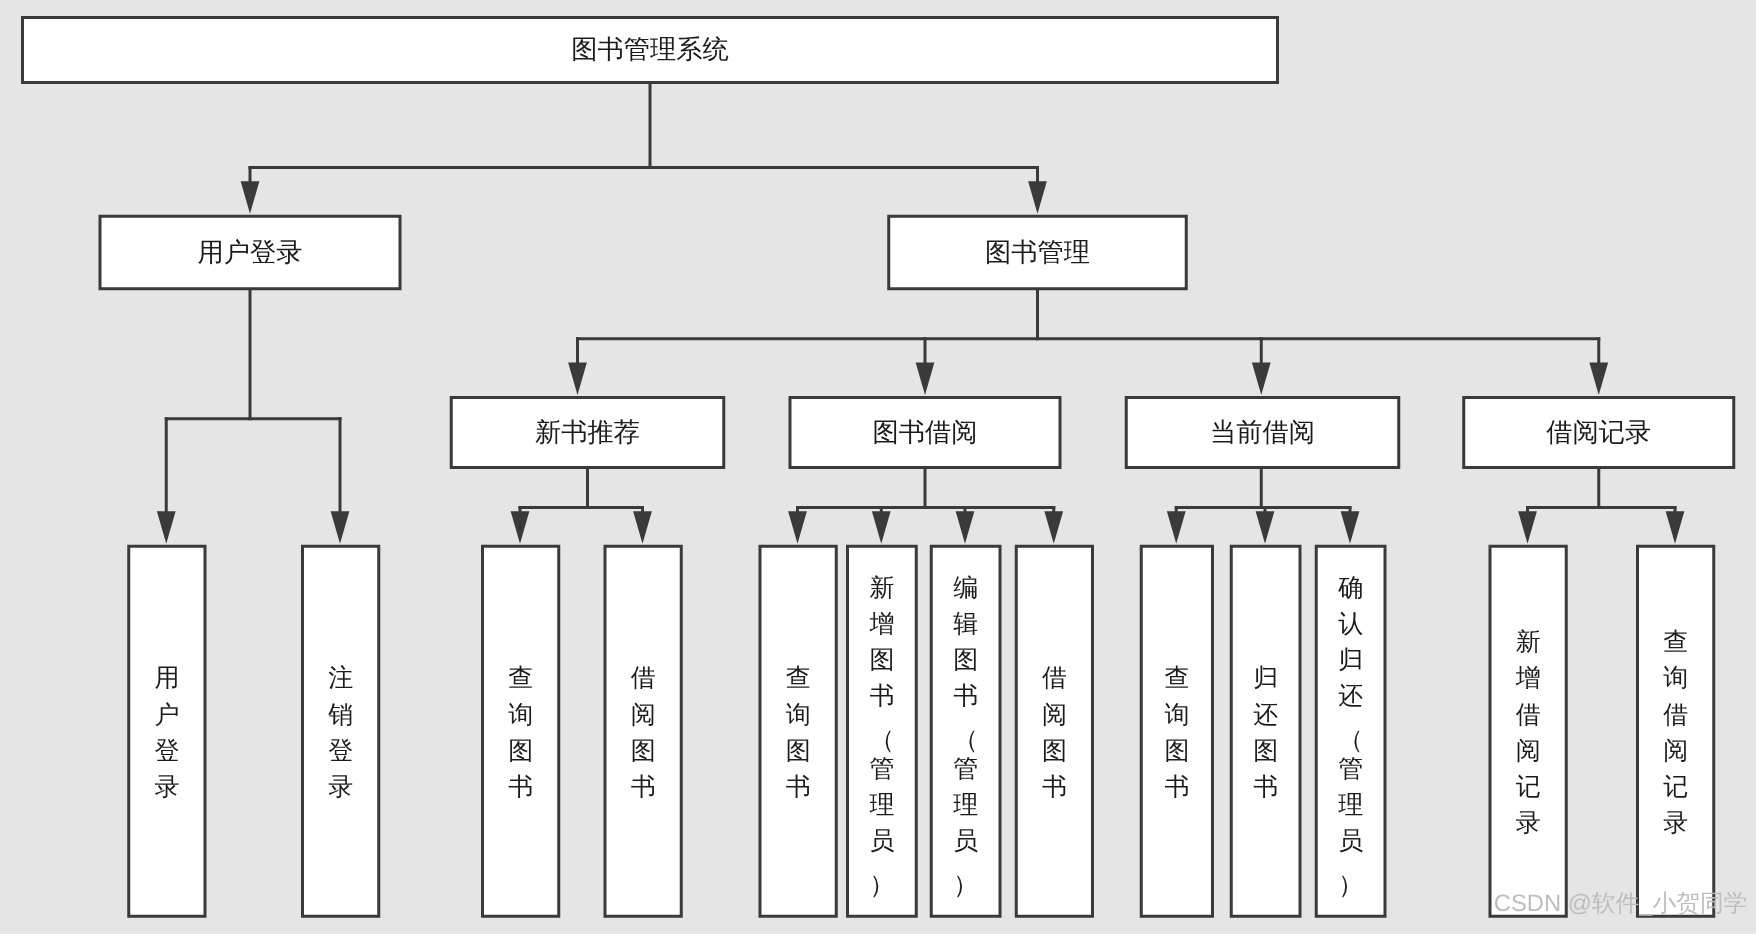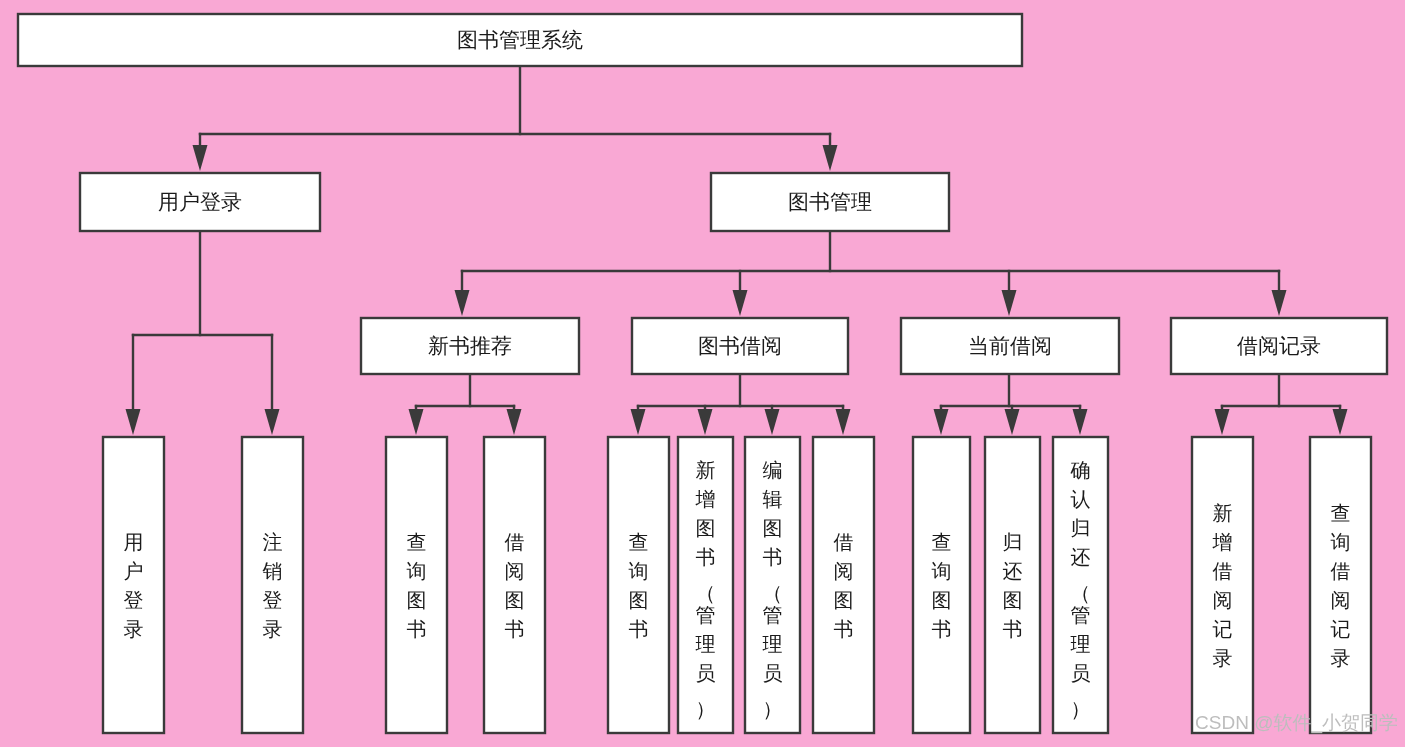--- a/index.html
+++ b/index.html
@@ -11,21 +11,21 @@
   body {
     width: 1405px;
     height: 747px;
     overflow: hidden;
     font-family: "Liberation Sans", "DejaVu Sans", sans-serif;
   }
   #diagram-root {
     position: relative;
     width: 1405px;
     height: 747px;
-    background: #f9a8d4;
+    background: #e5e5e5;
   }
   svg.diagram-canvas {
     position: absolute;
     left: 0;
     top: 0;
     width: 1405px;
     height: 747px;
     display: block;
   }
   .node-box {

